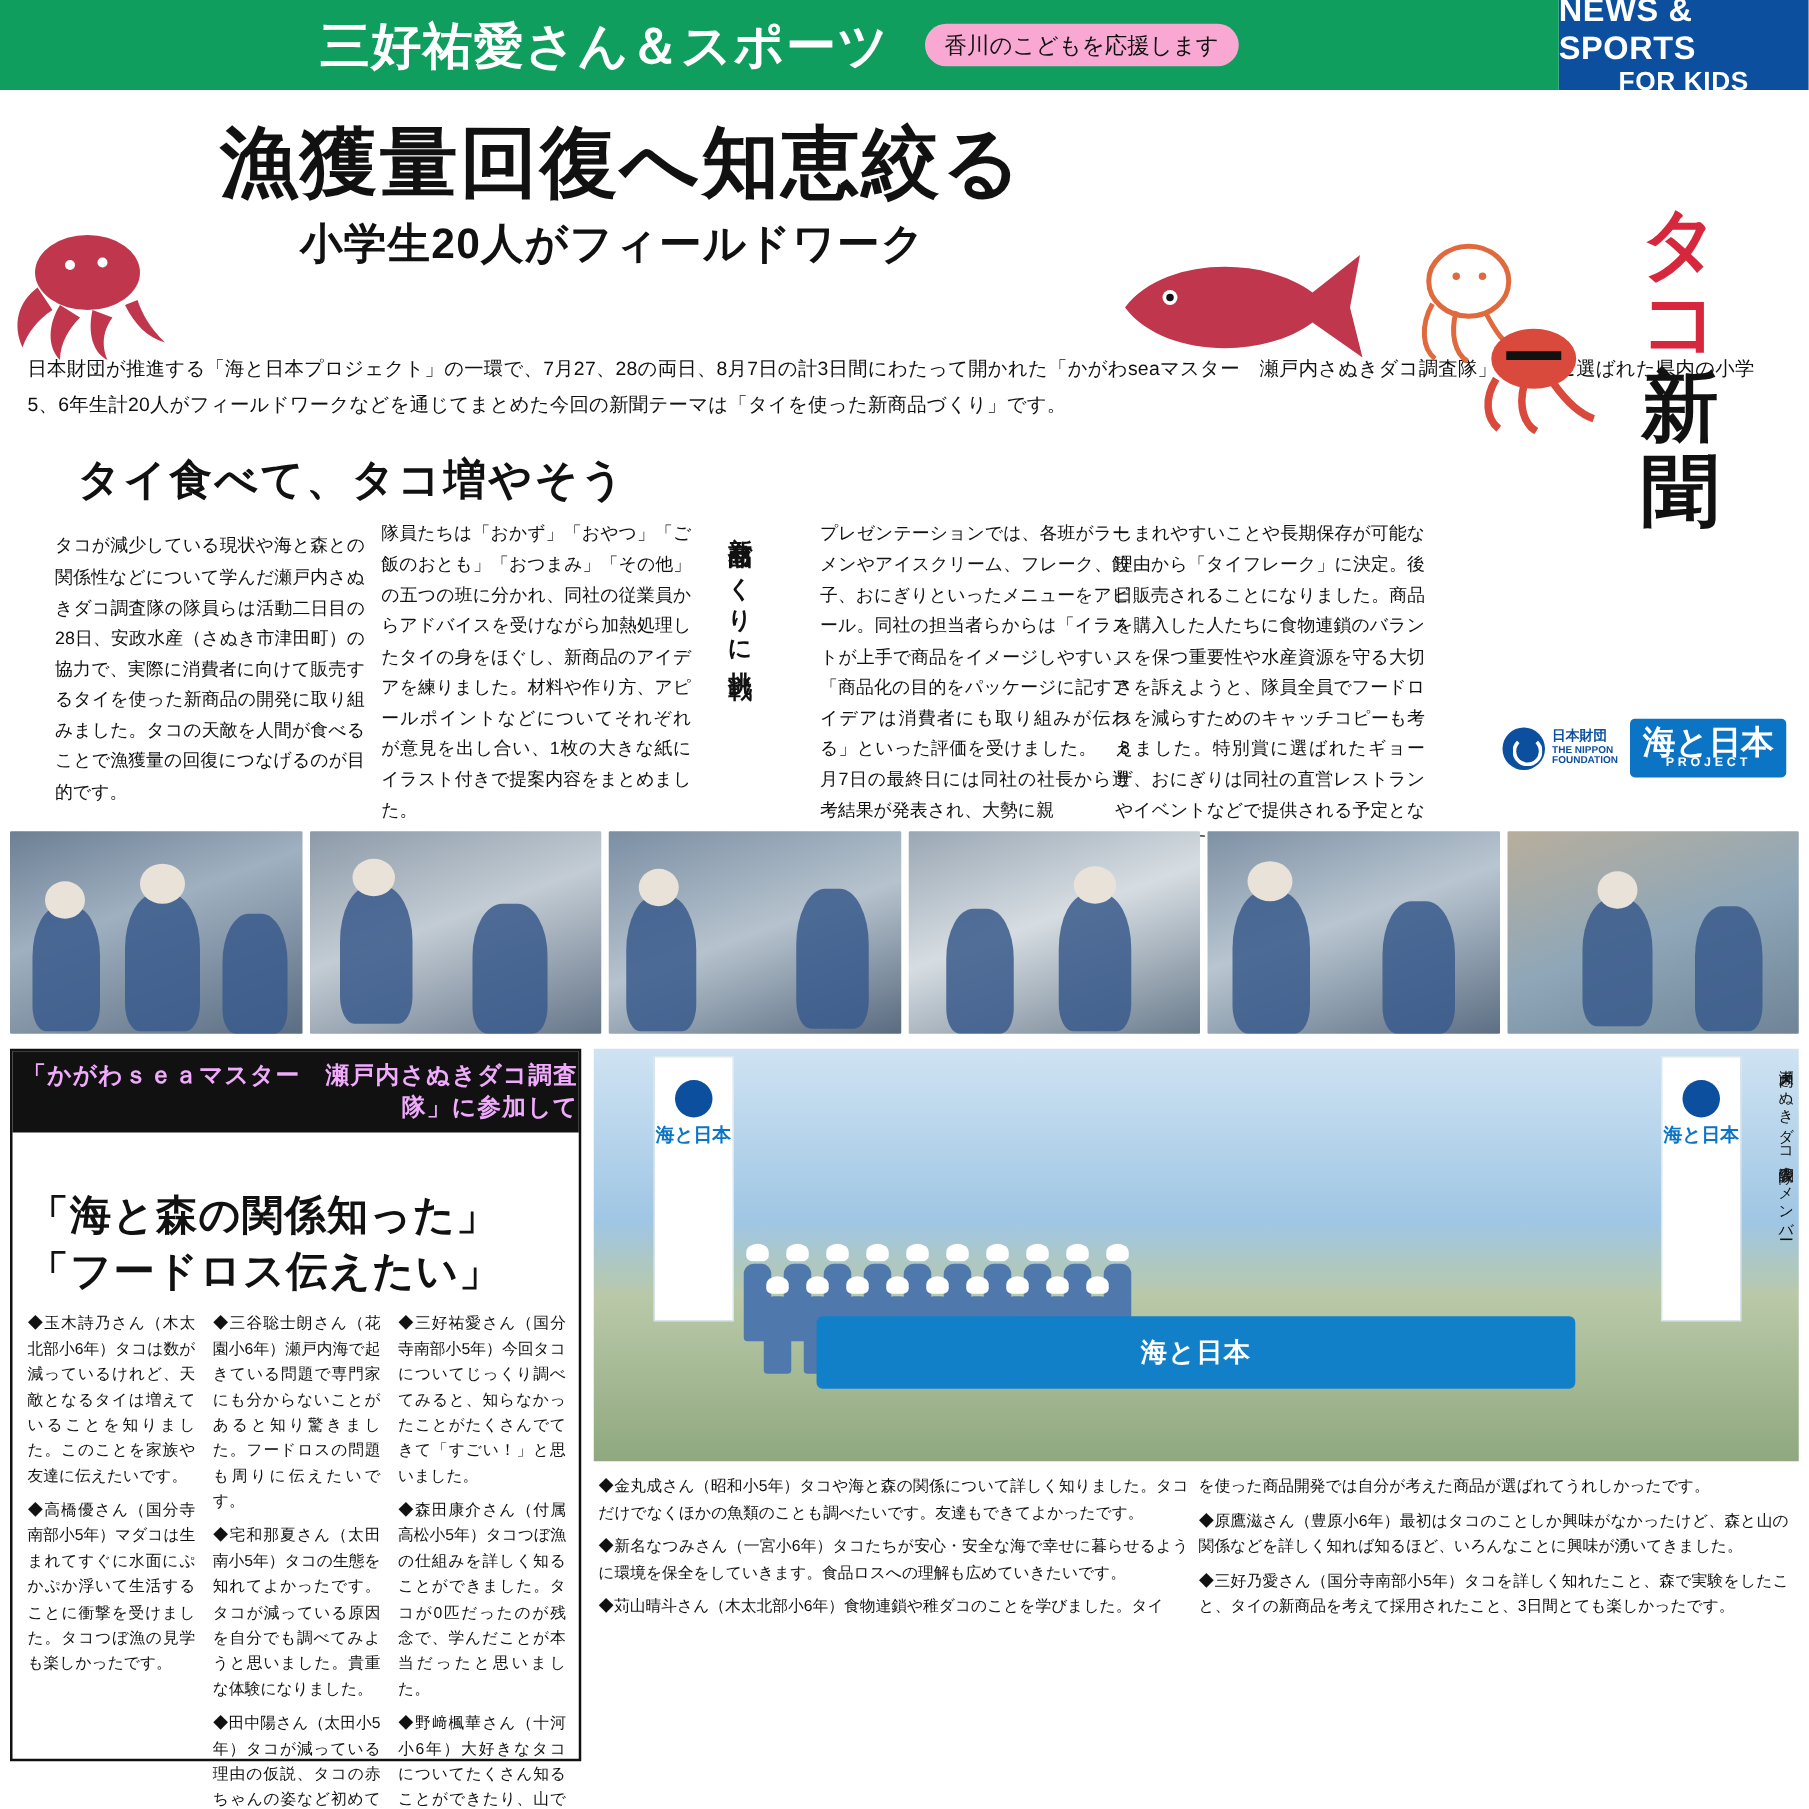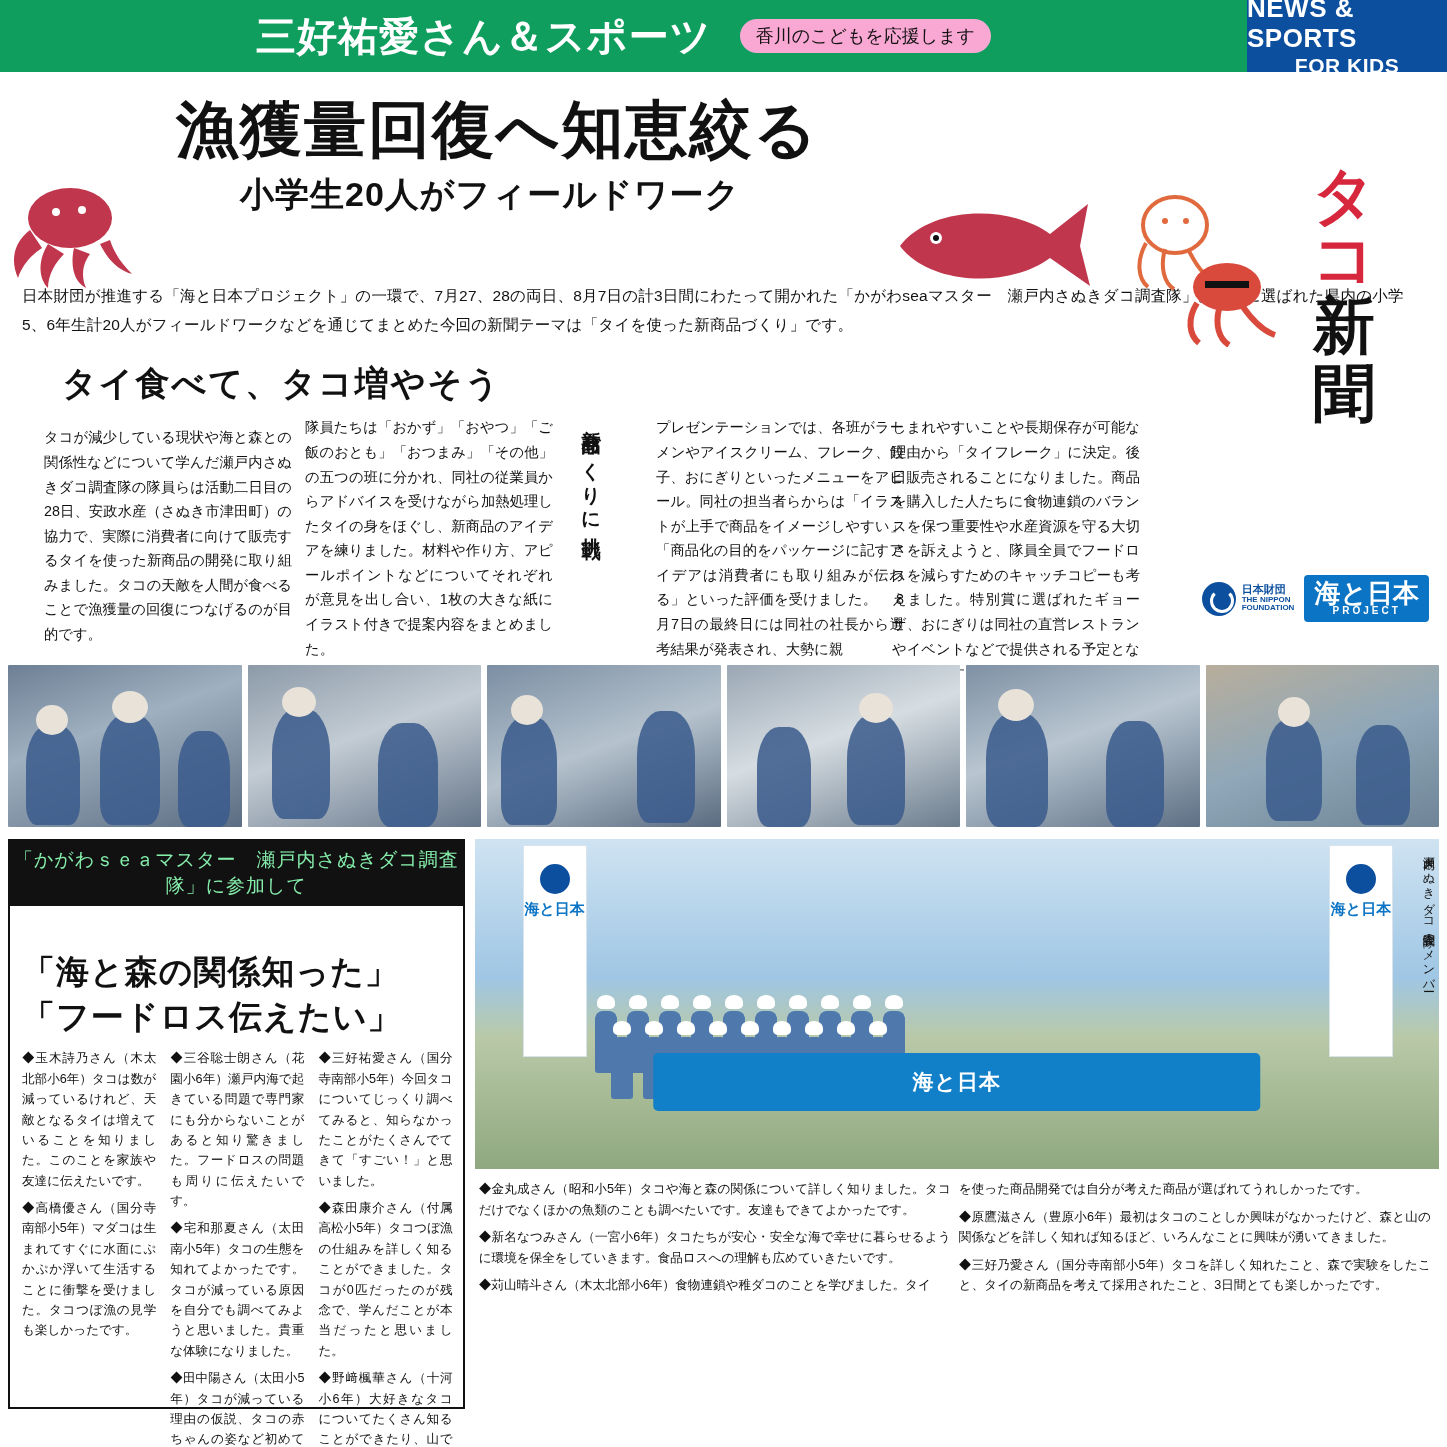--- a/index.html
+++ b/index.html
@@ -260,26 +260,26 @@
   }
   .lower-left {
     width: 860px;
     border: 2px solid #111;
     position: relative;
     padding: 0;
     box-sizing: border-box;
   }
   .banner {
     background: #111;
-    color: #86efac;
+    color: #f0abfc;
     font-size: 19px;
-    font-weight: normal;
+    font-weight: bold;
     letter-spacing: 1px;
     padding: 6px 0 7px 0;
-    text-align: center;
+    text-align: right;
   }
   .lower-head {
     font-size: 33px;
     font-weight: bold;
     letter-spacing: 1px;
     padding: 12px 0 8px 12px;
     margin-top: 32px;
   }
   .comment-cols {
     display: flex;

